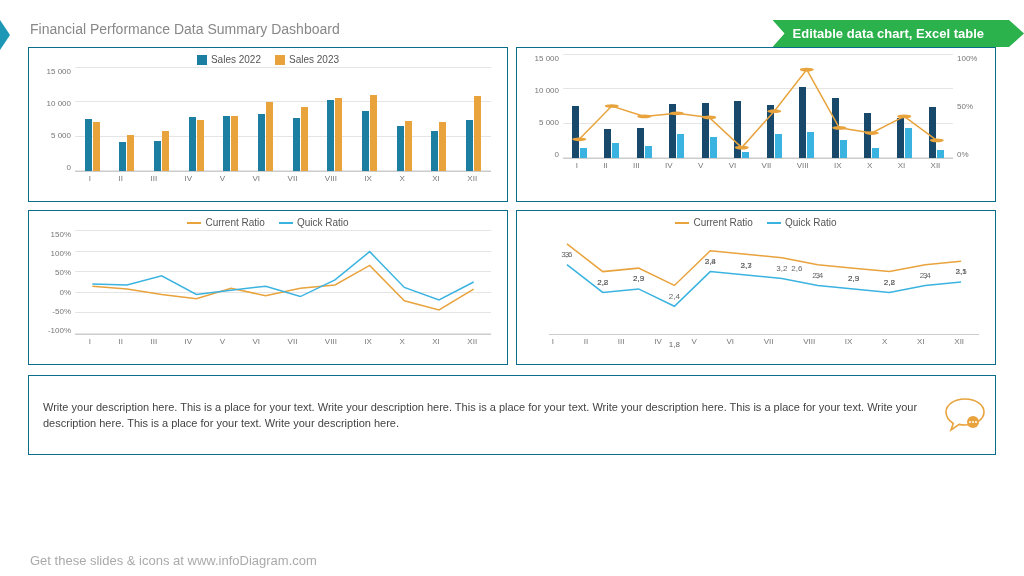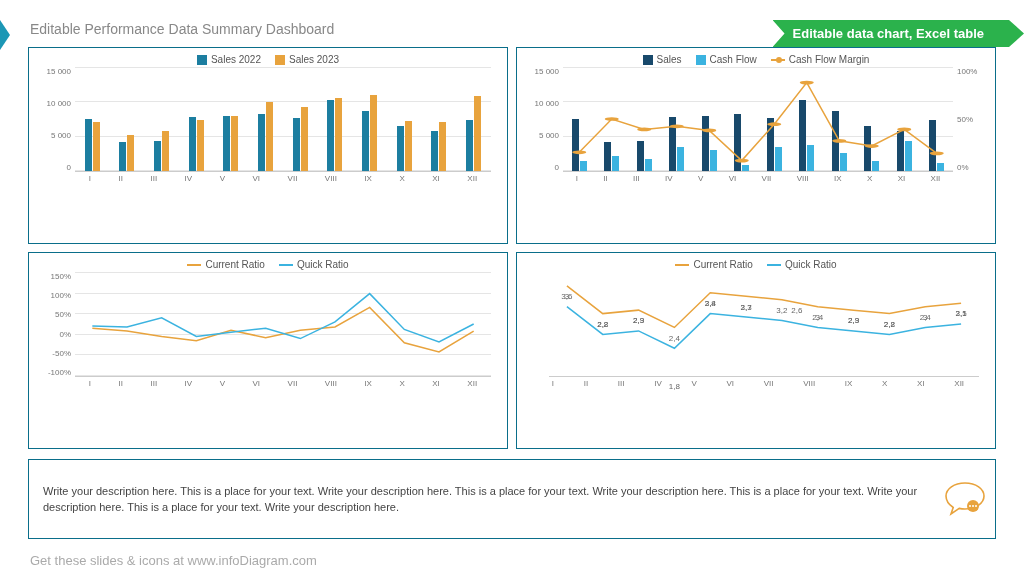--- a/index.html
+++ b/index.html
@@ -3,21 +3,21 @@
 <meta charset="utf-8">
 <style>
 * { margin:0; padding:0; box-sizing:border-box; font-family:Arial,sans-serif; }
 body { width:1024px; height:576px; background:#fff; position:relative; overflow:hidden; }
 .header { padding:18px 30px 10px 30px; position:relative; }
 .title { font-size:26px; color:#4a5568; font-weight:400; }
 .subtitle { font-size:14px; color:#888; margin-top:3px; }
 .ribbon { position:absolute; right:0; top:20px; background:#2bb24c; color:#fff; padding:6px 40px 6px 20px; font-size:13px; clip-path:polygon(0 0,calc(100% - 15px) 0,100% 50%,calc(100% - 15px) 100%,0 100%,12px 50%);font-weight:bold; }
 .accent-left { position:absolute; left:0; top:20px; width:10px; height:30px; background:#1c97b5; clip-path:polygon(0 0,100% 50%,0 100%); }
 .grid { display:grid; grid-template-columns:1fr 1fr; gap:8px; padding:0 28px; }
-.panel { border:1.5px solid #0a6e8a; height:197px; padding:6px 10px 4px 10px; position:relative; background:#fff; }
+.panel { border:1.5px solid #0a6e8a; height:155px; padding:6px 10px 4px 10px; position:relative; background:#fff; }
 .legend { display:flex; justify-content:center; gap:14px; font-size:10px; color:#555; margin-bottom:2px; }
 .leg-item { display:flex; align-items:center; gap:4px; }
 .leg-box { width:10px; height:10px; }
 .leg-line { width:14px; height:2px; position:relative; }
 .leg-line.dot::after { content:''; position:absolute; left:5px; top:-2px; width:6px; height:6px; border-radius:50%; background:inherit; }
 .chart { height:120px; position:relative; }
 .y-axis { position:absolute; left:0; top:0; bottom:15px; width:34px; font-size:8px; color:#777; display:flex; flex-direction:column; justify-content:space-between; text-align:right; padding-right:2px; }
 .y-axis2 { position:absolute; right:0; top:0; bottom:15px; width:30px; font-size:8px; color:#777; display:flex; flex-direction:column; justify-content:space-between; text-align:left; padding-left:2px; }
 .plot { position:absolute; left:36px; right:6px; top:0; bottom:15px; border-bottom:1px solid #ccc; }
 .plot.dual { right:32px; }
@@ -36,21 +36,21 @@
 .summary-text { flex:1; padding:6px 14px; font-size:11px; color:#444; line-height:1.5; }
 .summary-icon { width:60px; display:flex; align-items:center; justify-content:center; }
 .footer { position:absolute; bottom:8px; left:30px; font-size:13px; color:#aaa; }
 </style>
 </head>
 <body>
 
 <div class="accent-left"></div>
 <div class="ribbon">Editable data chart, Excel table</div>
 <div class="header">
-  <div class="subtitle">Editable Performance Data Summary Dashboard</div>
+  <div class="subtitle">Financial Performance Data Summary Dashboard</div>
 </div>
 
 <div class="grid">
 
   <div class="panel">
     <div class="legend">
       <div class="leg-item">
           <span class="leg-box" style="background:#1c7ea0"></span>
           <span>Sales 2022</span>
         </div>
@@ -135,34 +135,20 @@
           <span>VIII</span>
           <span>IX</span>
           <span>X</span>
           <span>XI</span>
           <span>XII</span>
         </div>
     </div>
   </div>
 
   <div class="panel">
-    <div class="legend">
-      <div class="leg-item">
-          <span class="leg-box" style="background:#18496b"></span>
-          <span>Sales</span>
-        </div>
-      <div class="leg-item">
-          <span class="leg-box" style="background:#3bb3e0"></span>
-          <span>Cash Flow</span>
-        </div>
-      <div class="leg-item">
-          <span class="leg-line dot" style="background:#e8a33d"></span>
-          <span>Cash Flow Margin</span>
-        </div>
-    </div>
     <div class="chart">
       <div class="y-axis">
         <span>15 000</span>
           <span>10 000</span>
           <span>5 000</span>
           <span>0</span>
       </div>
       <div class="y-axis2">
           <span>100%</span>
           <span>50%</span>

